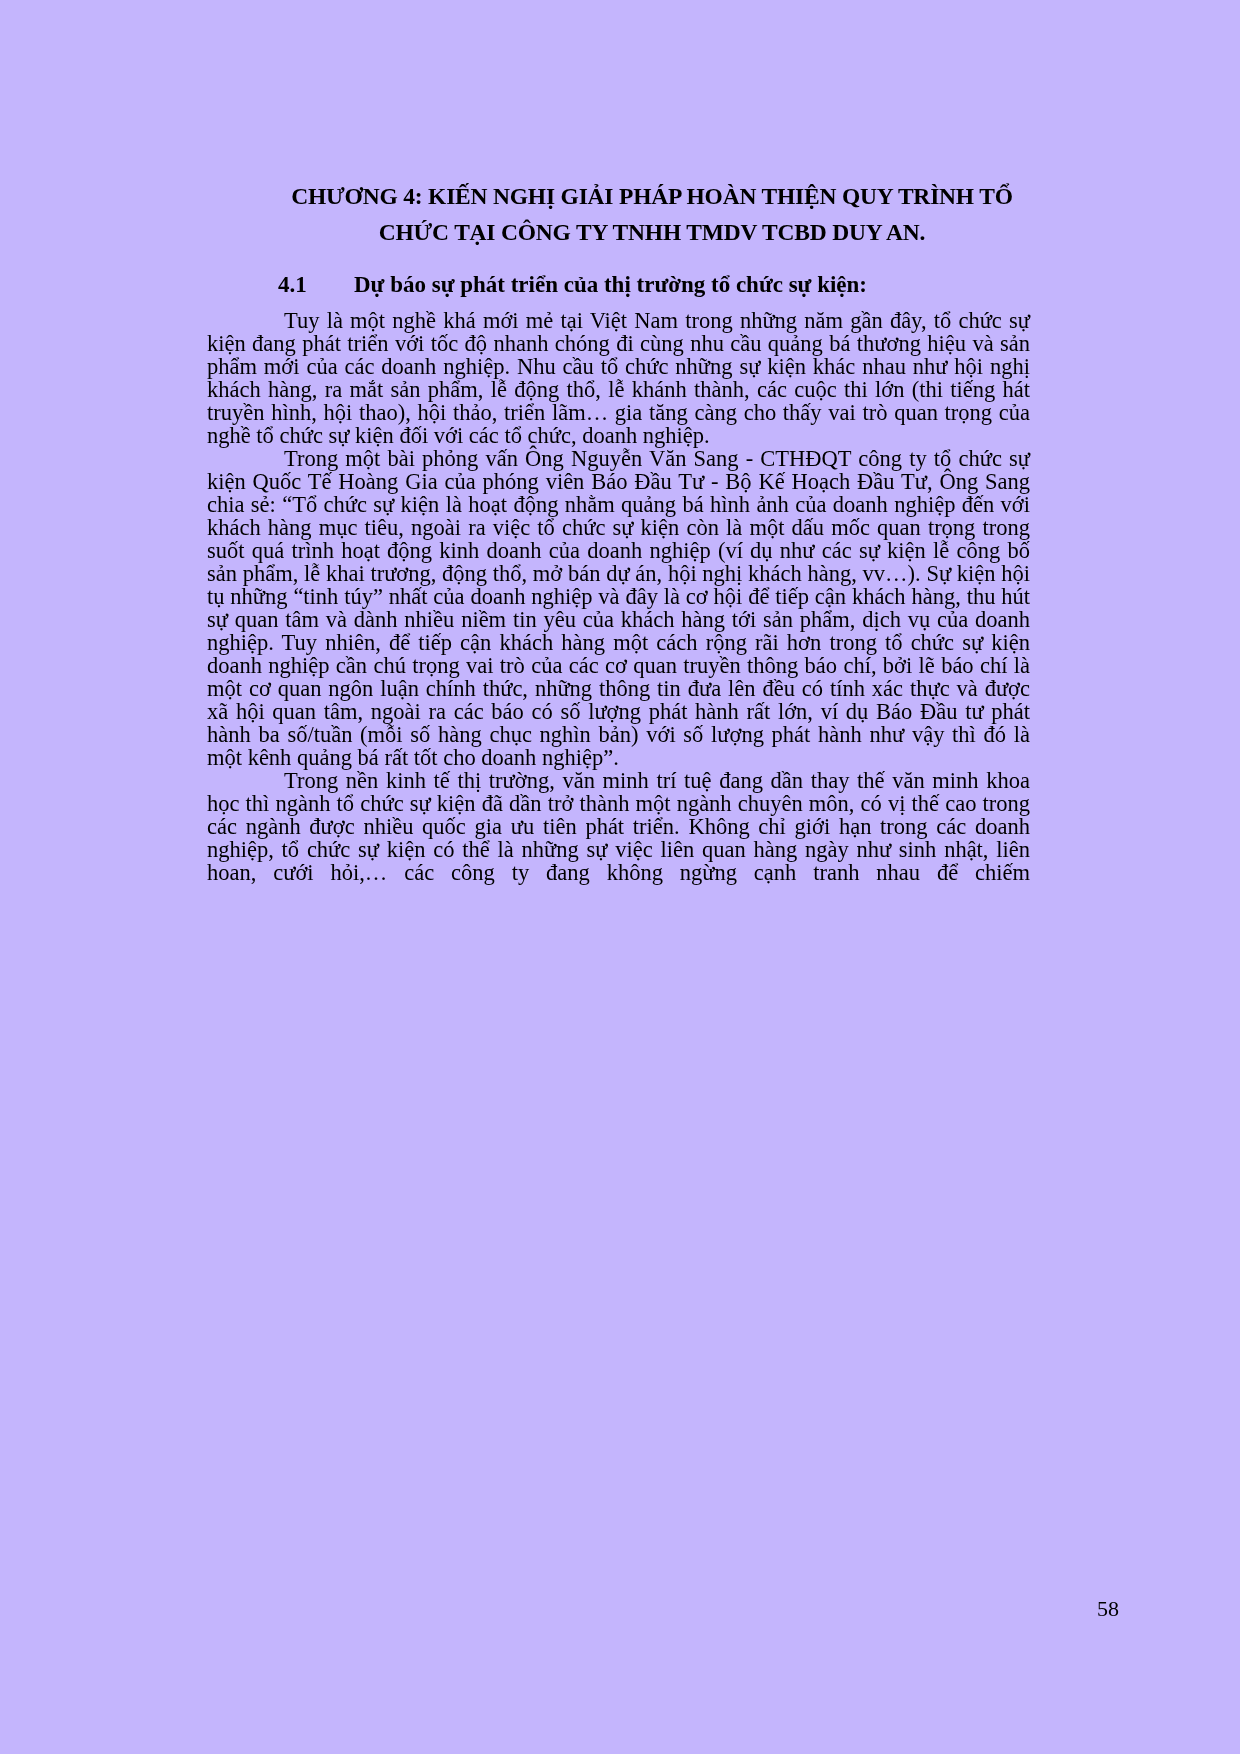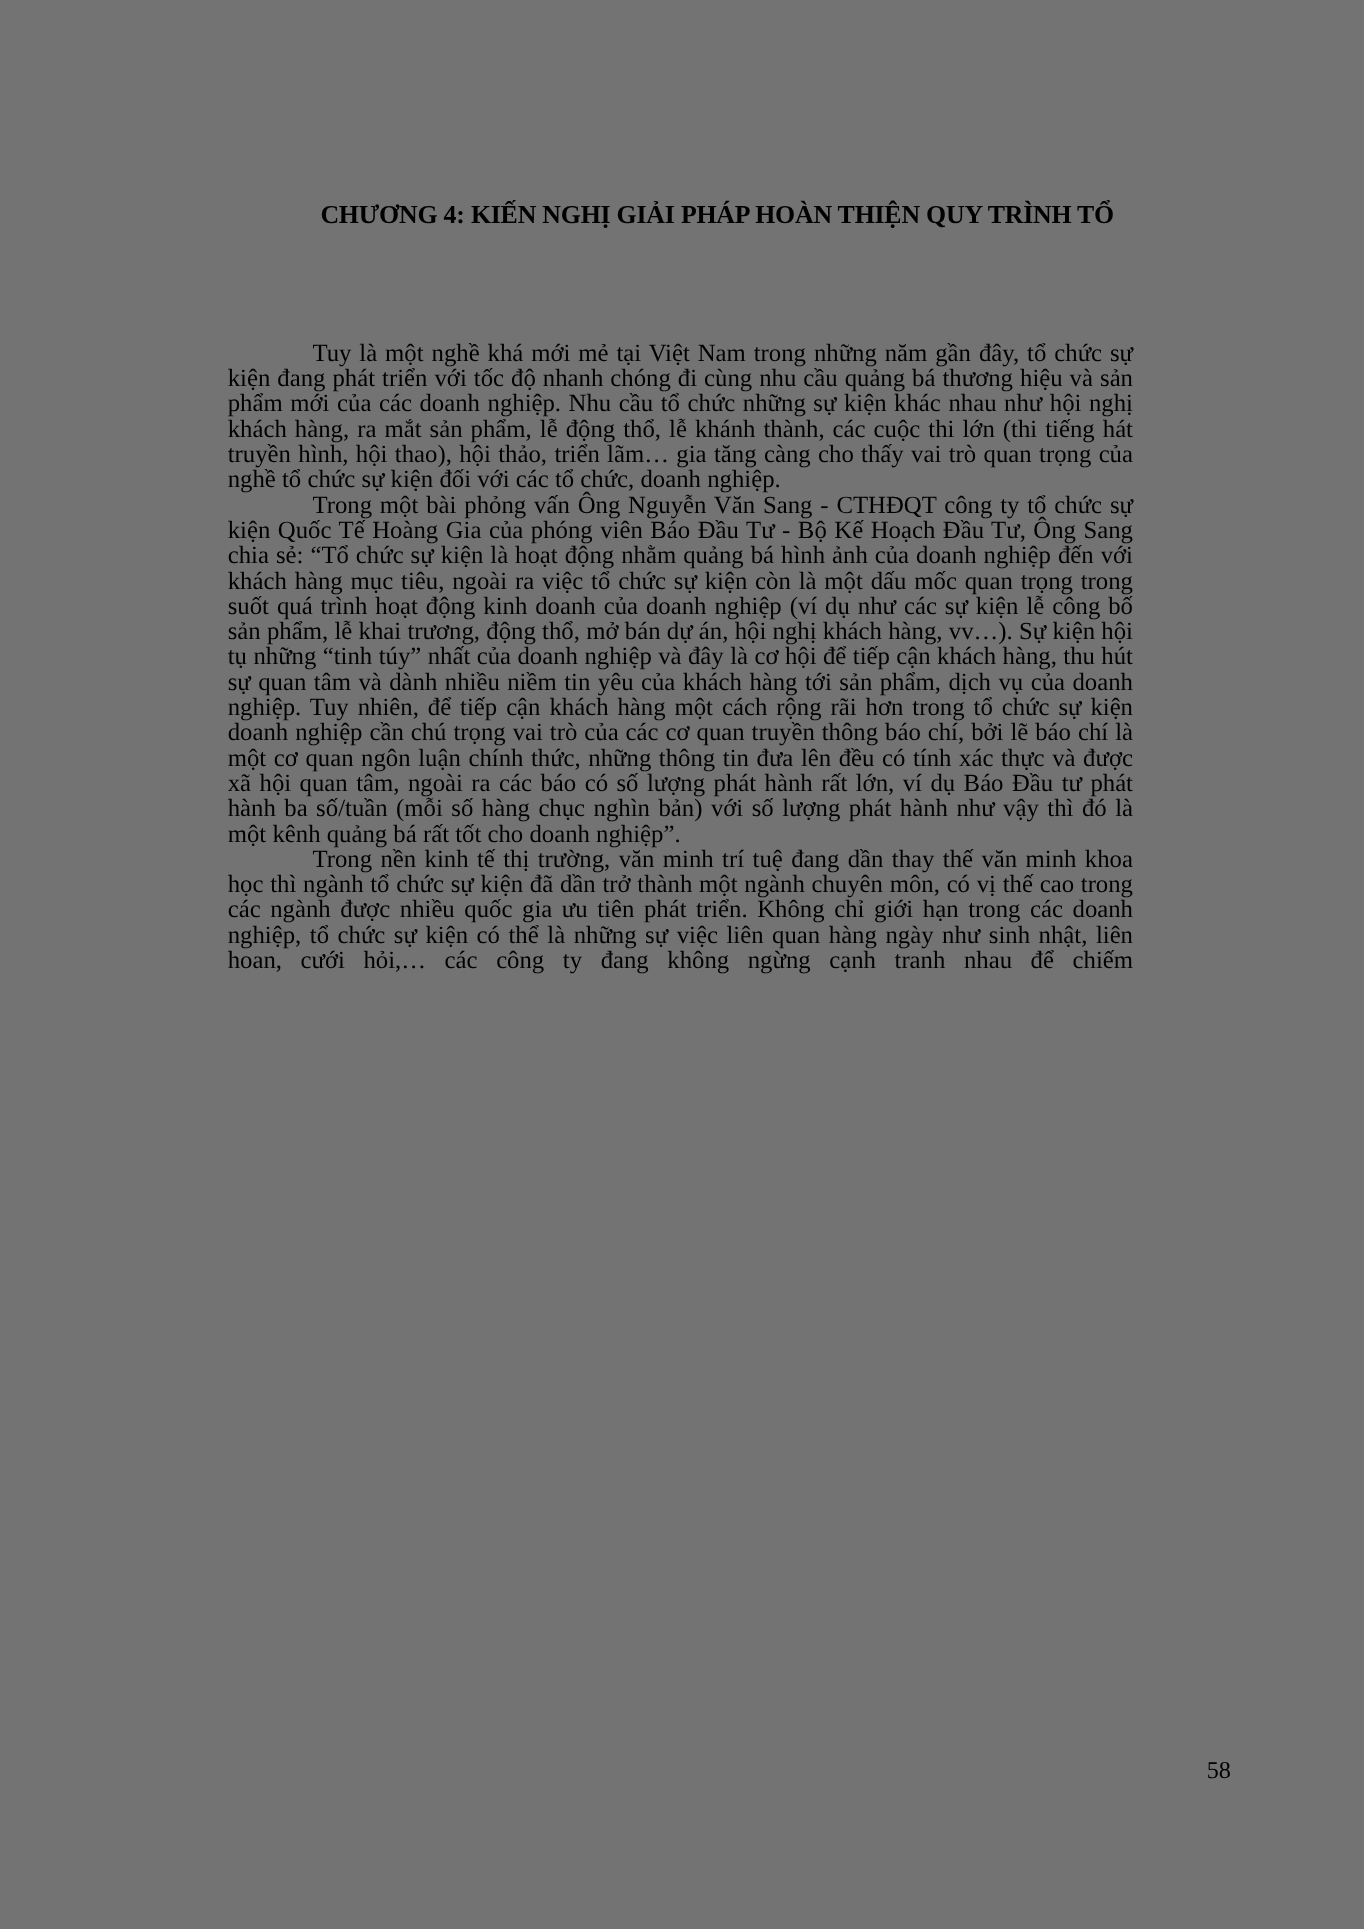--- a/index.html
+++ b/index.html
@@ -14,21 +14,21 @@
       overflow: hidden;
       font-family: "Liberation Serif", "DejaVu Serif", serif;
       color: #000000;
     }
     .page {
       position: absolute;
       left: 0;
       top: 0;
       width: 1240px;
       height: 1754px;
-      background: #737373;
+      background: #c4b5fd;
     }
     .chapter-title {
       position: absolute;
       left: 207px;
       top: 178px;
       width: 890px;
       text-align: center;
       font-weight: bold;
       font-size: 23.5px;
       line-height: 36px;
@@ -69,22 +69,26 @@
       line-height: 28px;
     }
   </style>
 </head>
 <body>
 
 <div class="page">
 
   <div class="chapter-title">
     <div>CHƯƠNG 4: KIẾN NGHỊ GIẢI PHÁP HOÀN THIỆN QUY TRÌNH TỔ</div>
+    <div>CHỨC TẠI CÔNG TY TNHH TMDV TCBD DUY AN.</div>
   </div>
 
+  <div class="section-heading">
+    <span class="num">4.1</span><span>Dự báo sự phát triển của thị trường tổ chức sự kiện:</span>
+  </div>
 
   <div class="body-text">
     <p>Tuy là một nghề khá mới mẻ tại Việt Nam trong những năm gần đây, tổ chức sự kiện đang phát triển với tốc độ nhanh chóng đi cùng nhu cầu quảng bá thương hiệu và sản phẩm mới của các doanh nghiệp. Nhu cầu tổ chức những sự kiện khác nhau như hội nghị khách hàng, ra mắt sản phẩm, lễ động thổ, lễ khánh thành, các cuộc thi lớn (thi tiếng hát truyền hình, hội thao), hội thảo, triển lãm… gia tăng càng cho thấy vai trò quan trọng của nghề tổ chức sự kiện đối với các tổ chức, doanh nghiệp.</p>
     <p>Trong một bài phỏng vấn Ông Nguyễn Văn Sang - CTHĐQT công ty tổ chức sự kiện Quốc Tế Hoàng Gia của phóng viên Báo Đầu Tư - Bộ Kế Hoạch Đầu Tư, Ông Sang chia sẻ: “Tổ chức sự kiện là hoạt động nhằm quảng bá hình ảnh của doanh nghiệp đến với khách hàng mục tiêu, ngoài ra việc tổ chức sự kiện còn là một dấu mốc quan trọng trong suốt quá trình hoạt động kinh doanh của doanh nghiệp (ví dụ như các sự kiện lễ công bố sản phẩm, lễ khai trương, động thổ, mở bán dự án, hội nghị khách hàng, vv…). Sự kiện hội tụ những “tinh túy” nhất của doanh nghiệp và đây là cơ hội để tiếp cận khách hàng, thu hút sự quan tâm và dành nhiều niềm tin yêu của khách hàng tới sản phẩm, dịch vụ của doanh nghiệp. Tuy nhiên, để tiếp cận khách hàng một cách rộng rãi hơn trong tổ chức sự kiện doanh nghiệp cần chú trọng vai trò của các cơ quan truyền thông báo chí, bởi lẽ báo chí là một cơ quan ngôn luận chính thức, những thông tin đưa lên đều có tính xác thực và được xã hội quan tâm, ngoài ra các báo có số lượng phát hành rất lớn, ví dụ Báo Đầu tư phát hành ba số/tuần (mỗi số hàng chục nghìn bản) với số lượng phát hành như vậy thì đó là một kênh quảng bá rất tốt cho doanh nghiệp”.</p>
     <p style="text-align-last: justify;">Trong nền kinh tế thị trường, văn minh trí tuệ đang dần thay thế văn minh khoa học thì ngành tổ chức sự kiện đã dần trở thành một ngành chuyên môn, có vị thế cao trong các ngành được nhiều quốc gia ưu tiên phát triển. Không chỉ giới hạn trong các doanh nghiệp, tổ chức sự kiện có thể là những sự việc liên quan hàng ngày như sinh nhật, liên hoan, cưới hỏi,… các công ty đang không ngừng cạnh tranh nhau để chiếm</p>
   </div>
 
   <div class="page-number">58</div>
 
 </div>

